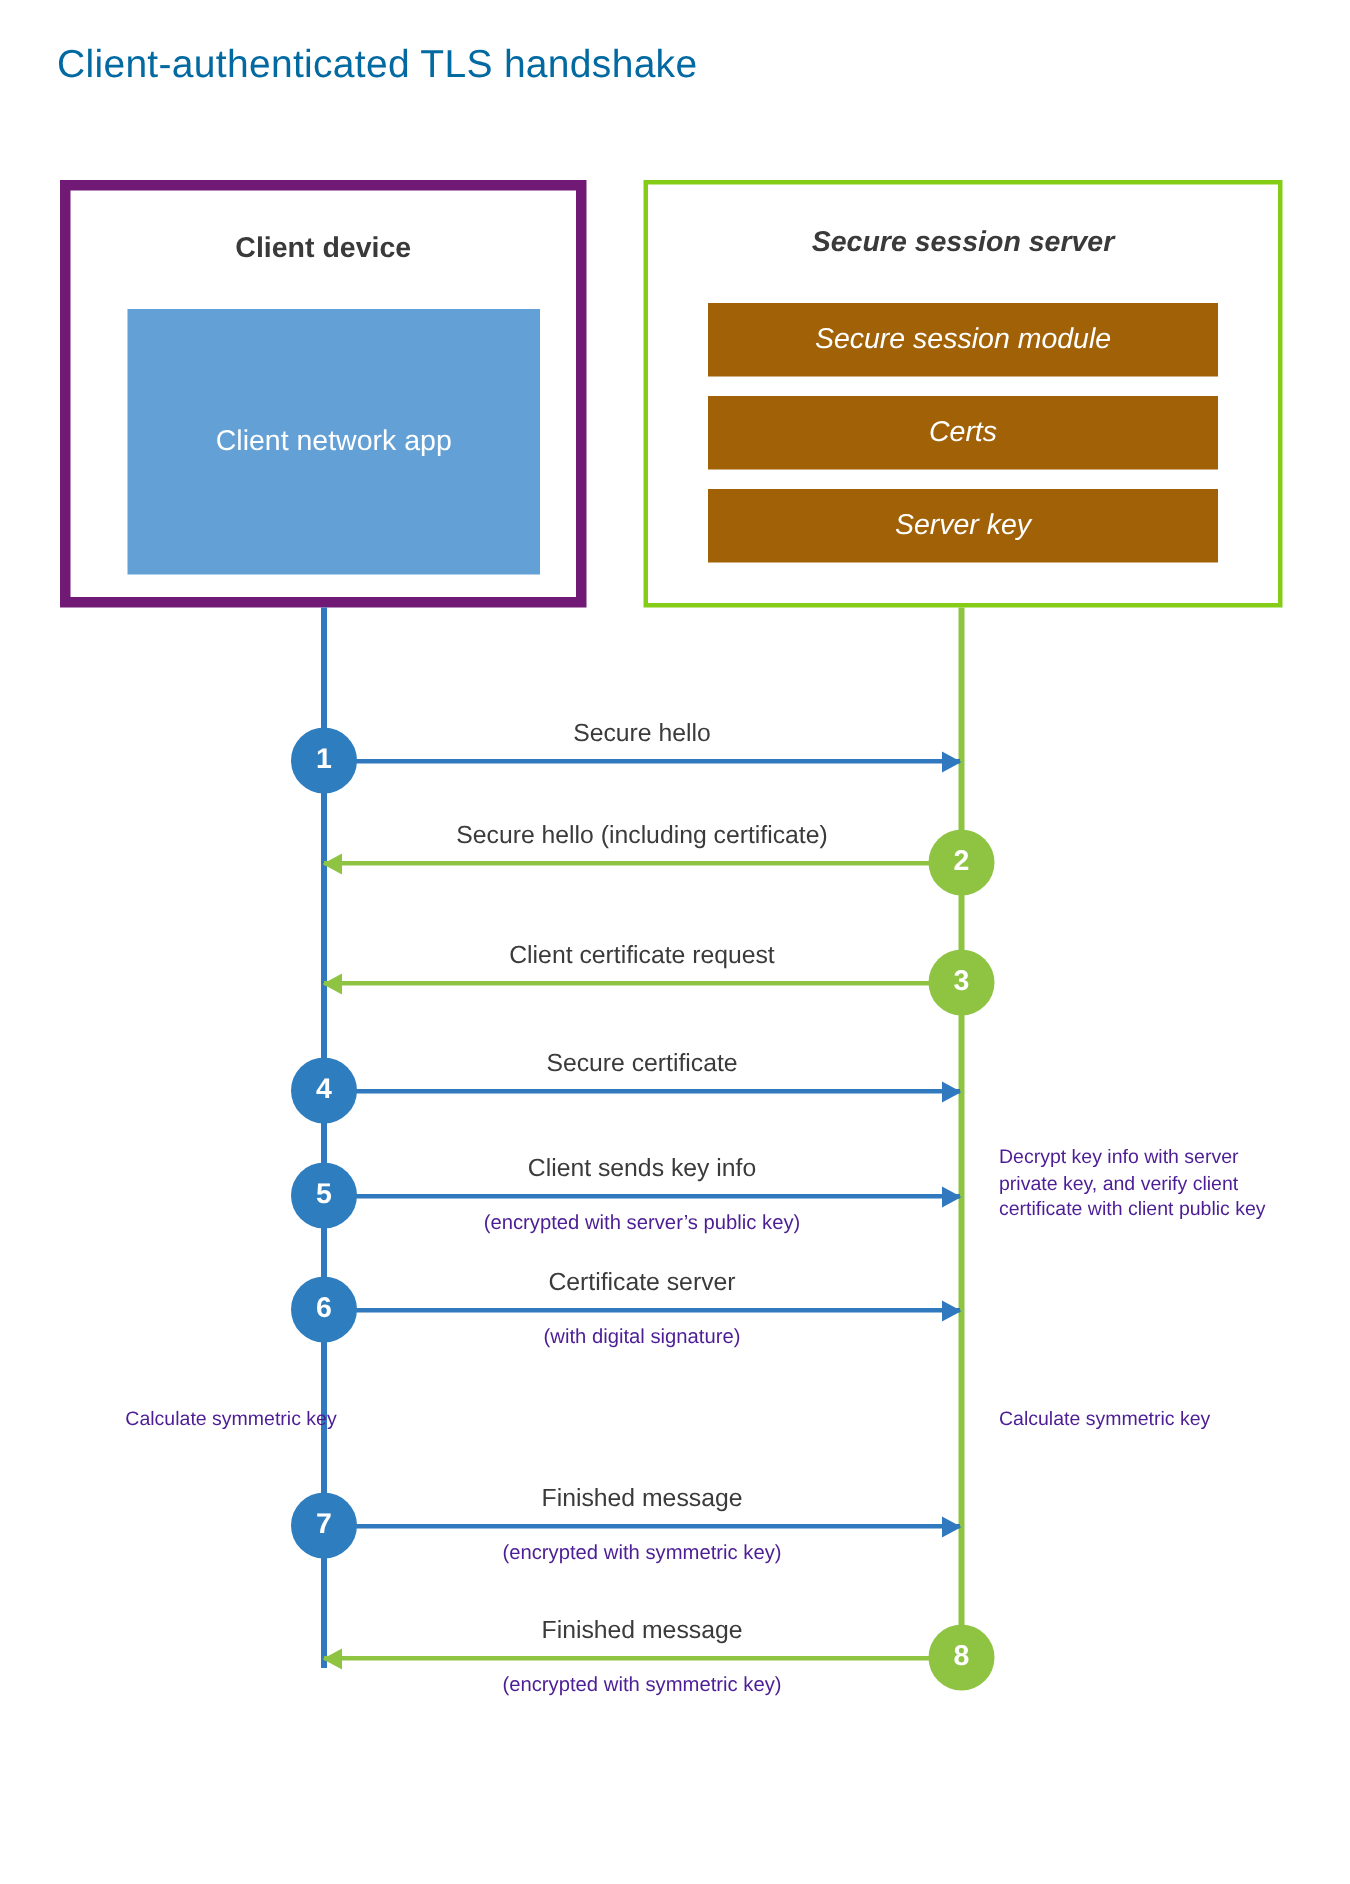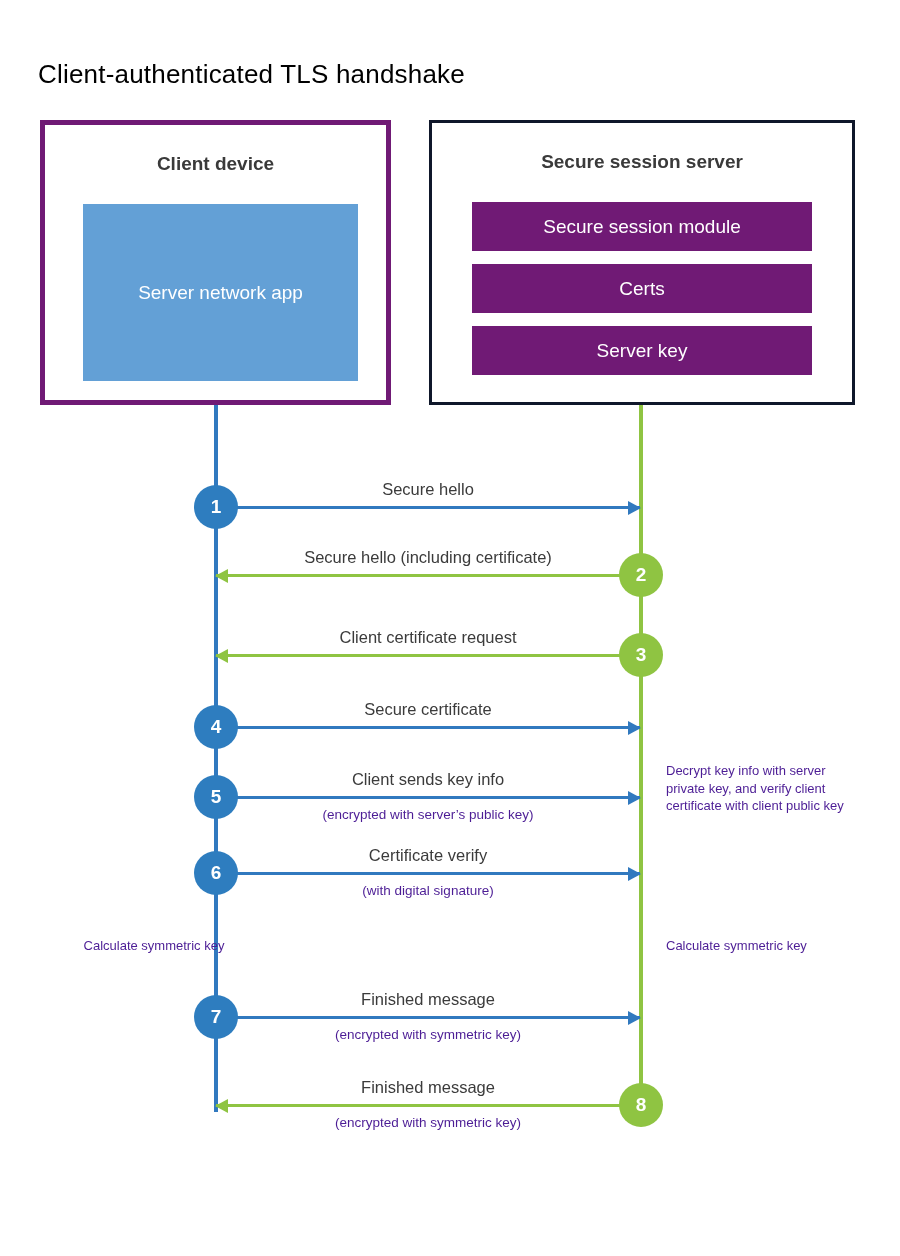--- a/index.html
+++ b/index.html
@@ -15,45 +15,45 @@
     color: #3b3b3b;
     overflow: hidden;
   }
 
   #diagram-title {
     position: absolute;
     left: 38px;
     top: 27px;
     font-size: 26px;
     font-weight: 400;
-    color: #000000;
+    color: #0369a1;
     letter-spacing: 0.2px;
     white-space: nowrap;
-    margin-top: 32px;
   }
 
   
   .party-box {
     position: absolute;
     box-sizing: border-box;
     background: #ffffff;
   }
   #client-box {
     left: 40px;
     top: 120px;
     width: 351px;
     height: 285px;
-    border: 5px solid #701a75;
+    border: 7px solid #701a75;
   }
   #server-box {
     left: 429px;
     top: 120px;
     width: 426px;
     height: 285px;
-    border: 3px solid #0f172a;
+    border: 3px solid #84cc16;
+    font-style: italic;
   }
   .party-title {
     position: absolute;
     left: 0;
     right: 0;
     top: 28px;
     text-align: center;
     font-size: 19px;
     font-weight: bold;
     color: #3a3a3a;
@@ -75,21 +75,21 @@
     left: 38px;
     top: 79px;
     width: 275px;
     height: 177px;
     background: #63a0d6;
   }
   .server-block {
     left: 40px;
     width: 340px;
     height: 49px;
-    background: #701a75;
+    background: #a16207;
   }
   #server-block-0 { top: 79px; }
   #server-block-1 { top: 141px; }
   #server-block-2 { top: 203px; }
 
   
   .lifeline {
     position: absolute;
     width: 4px;
   }
@@ -205,21 +205,21 @@
     text-align: left;
   }
 </style>
 </head>
 <body>
 
 <div id="diagram-title">Client-authenticated TLS handshake</div>
 
 <div class="party-box" id="client-box">
   <div class="party-title">Client device</div>
-  <div class="inner-block" id="client-app-block">Server network app</div>
+  <div class="inner-block" id="client-app-block">Client network app</div>
 </div>
 
 <div class="party-box" id="server-box">
   <div class="party-title">Secure session server</div>
   <div class="inner-block server-block" id="server-block-0">Secure session module</div>
   <div class="inner-block server-block" id="server-block-1">Certs</div>
   <div class="inner-block server-block" id="server-block-2">Server key</div>
 </div>
 
 <div class="lifeline" id="client-lifeline"></div>
@@ -250,21 +250,21 @@
 </div>
 
 <div class="msg-row" style="top:797px">
   <div class="msg-label">Client sends key info</div>
   <div class="msg-arrow to-right"></div>
   <div class="msg-sublabel">(encrypted with server’s public key)</div>
   <div class="step-circle on-client">5</div>
 </div>
 
 <div class="msg-row" style="top:873px">
-  <div class="msg-label">Certificate verify</div>
+  <div class="msg-label">Certificate server</div>
   <div class="msg-arrow to-right"></div>
   <div class="msg-sublabel">(with digital signature)</div>
   <div class="step-circle on-client">6</div>
 </div>
 
 <div class="msg-row" style="top:1017px">
   <div class="msg-label">Finished message</div>
   <div class="msg-arrow to-right"></div>
   <div class="msg-sublabel">(encrypted with symmetric key)</div>
   <div class="step-circle on-client">7</div>

